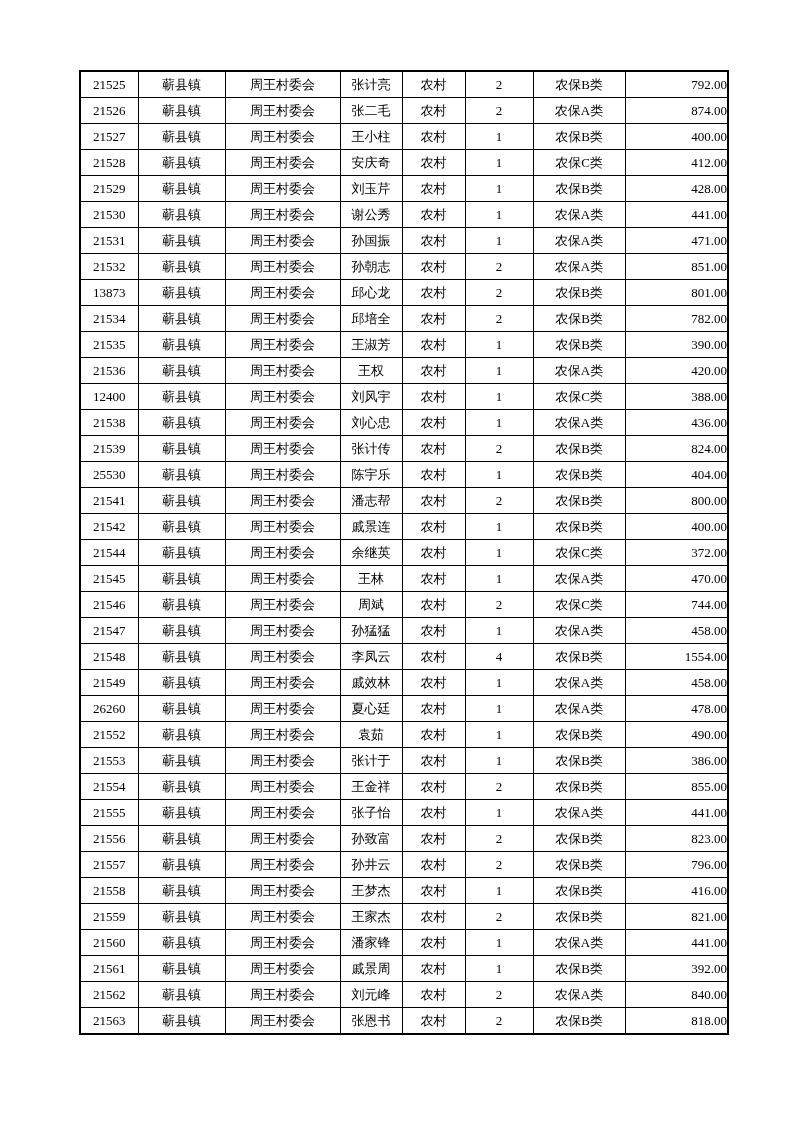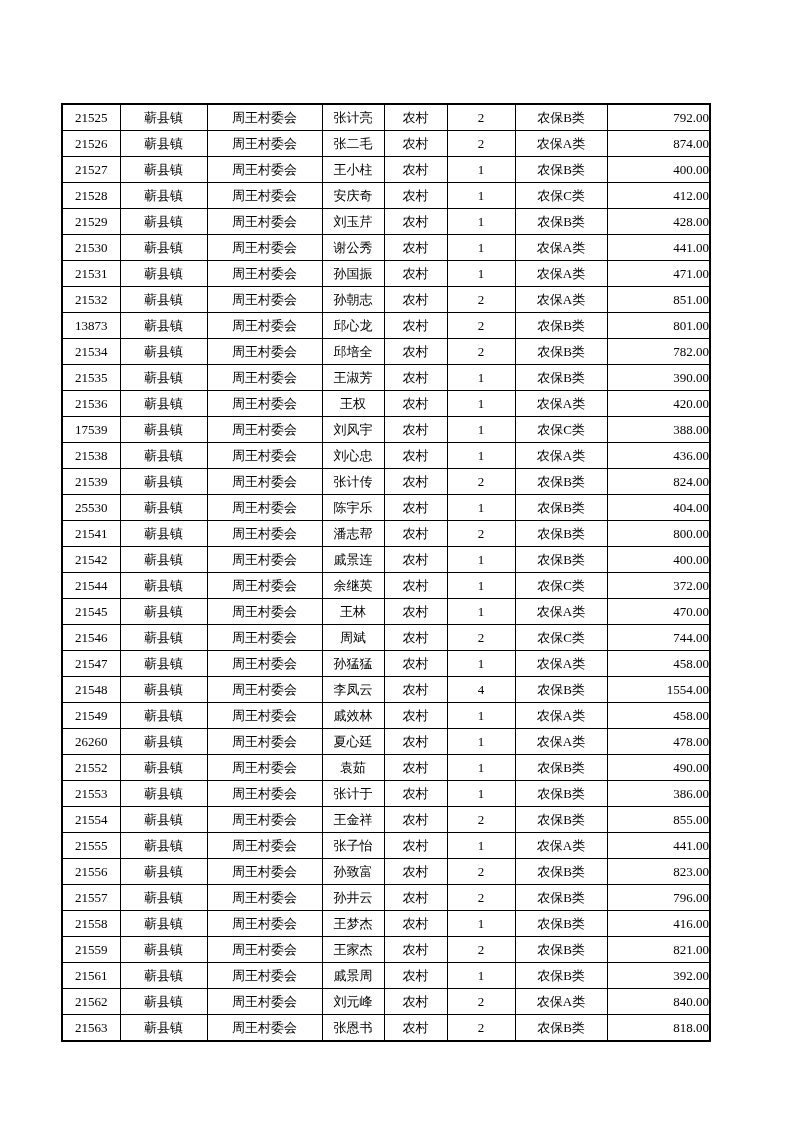--- a/index.html
+++ b/index.html
@@ -9,26 +9,25 @@
   body {
     width: 793px;
     height: 1122px;
     background: #ffffff;
     position: relative;
     font-family: "Liberation Serif", "DejaVu Serif", serif;
     color: #000000;
   }
   .sheet-table {
     position: absolute;
-    left: 61px;
+    left: 79px;
     top: 70px;
     border-collapse: collapse;
     table-layout: fixed;
     border: 2px solid #000000;
-    margin-top: 33px;
   }
   .sheet-table td {
     border: 1px solid #000000;
     height: 25px;
     padding: 0;
     font-size: 13px;
     line-height: 25px;
     text-align: center;
     white-space: nowrap;
     overflow: hidden;
@@ -174,21 +173,21 @@
         <td class="col-id">21536</td>
         <td class="col-town">蕲县镇</td>
         <td class="col-village">周王村委会</td>
         <td class="col-name">王权</td>
         <td class="col-type">农村</td>
         <td class="col-count">1</td>
         <td class="col-category">农保A类</td>
         <td class="col-amount">420.00</td>
       </tr>
       <tr>
-        <td class="col-id">17539</td>
+        <td class="col-id">12400</td>
         <td class="col-town">蕲县镇</td>
         <td class="col-village">周王村委会</td>
         <td class="col-name">刘风宇</td>
         <td class="col-type">农村</td>
         <td class="col-count">1</td>
         <td class="col-category">农保C类</td>
         <td class="col-amount">388.00</td>
       </tr>
       <tr>
         <td class="col-id">21538</td>
@@ -382,20 +381,30 @@
       </tr>
       <tr>
         <td class="col-id">21559</td>
         <td class="col-town">蕲县镇</td>
         <td class="col-village">周王村委会</td>
         <td class="col-name">王家杰</td>
         <td class="col-type">农村</td>
         <td class="col-count">2</td>
         <td class="col-category">农保B类</td>
         <td class="col-amount">821.00</td>
+      </tr>
+      <tr>
+        <td class="col-id">21560</td>
+        <td class="col-town">蕲县镇</td>
+        <td class="col-village">周王村委会</td>
+        <td class="col-name">潘家锋</td>
+        <td class="col-type">农村</td>
+        <td class="col-count">1</td>
+        <td class="col-category">农保A类</td>
+        <td class="col-amount">441.00</td>
       </tr>
       <tr>
         <td class="col-id">21561</td>
         <td class="col-town">蕲县镇</td>
         <td class="col-village">周王村委会</td>
         <td class="col-name">戚景周</td>
         <td class="col-type">农村</td>
         <td class="col-count">1</td>
         <td class="col-category">农保B类</td>
         <td class="col-amount">392.00</td>

